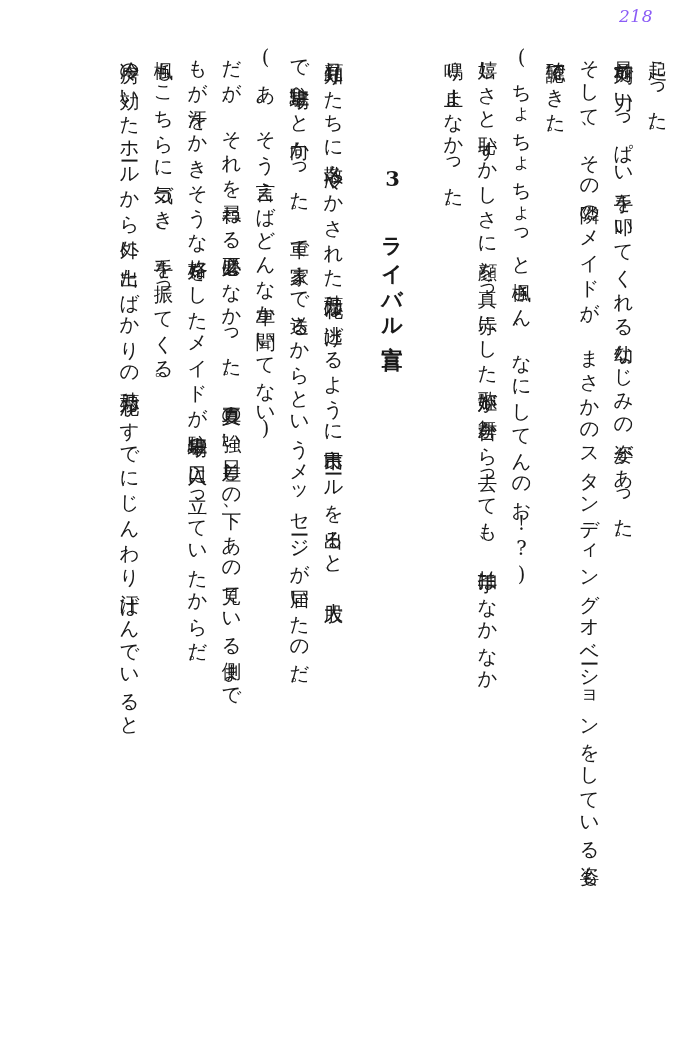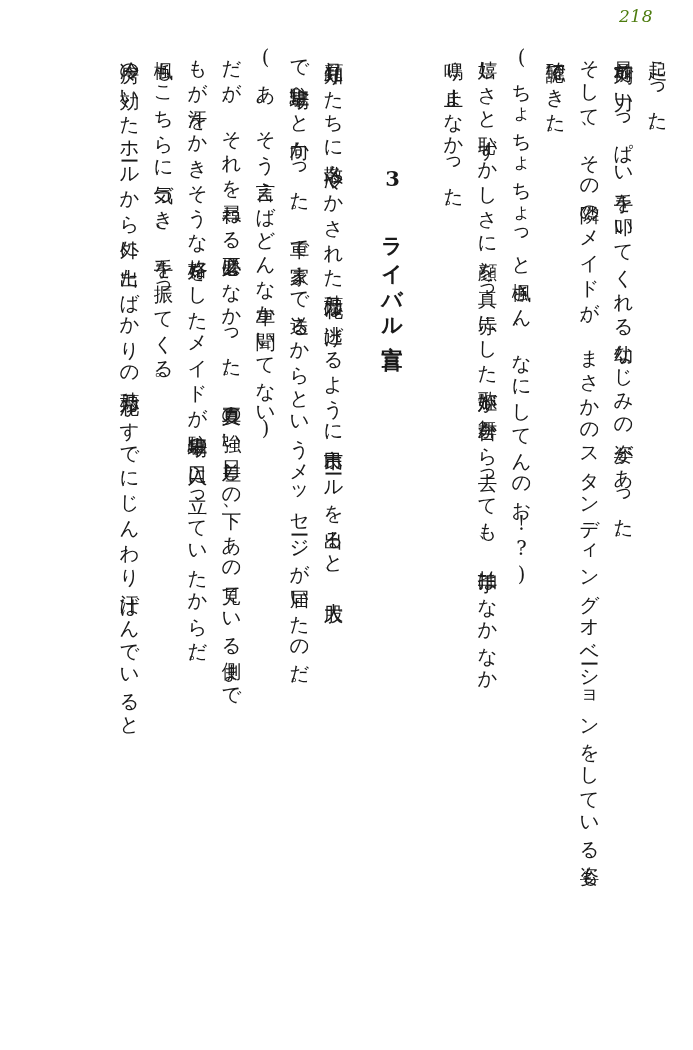--- a/index.html
+++ b/index.html
@@ -20,21 +20,21 @@
   }
   
   #page-number {
     position: absolute;
     top: 6px;
     right: 40px;
     font-family: "DejaVu Serif", "Liberation Serif", serif;
     font-style: italic;
     font-size: 17px;
     letter-spacing: 0.5px;
-    color: #4d7c0f;
+    color: #8b5cf6;
   }
   
   #body-text {
     position: absolute;
     top: 46px;
     right: 26px;
     left: 26px;
     height: 960px;
     display: flex;
     flex-direction: row-reverse;

